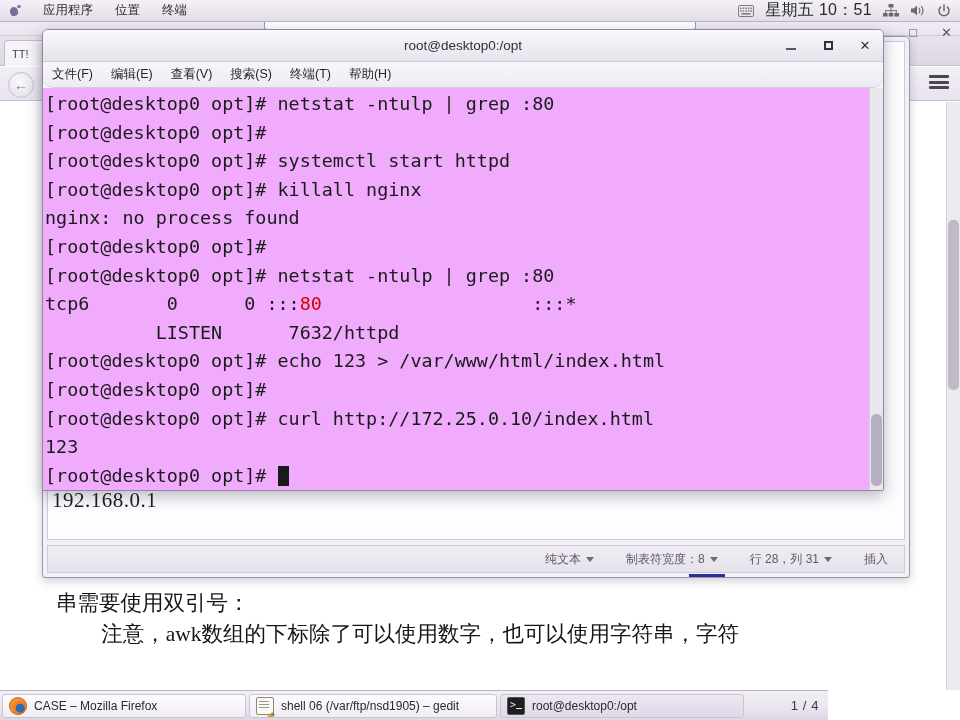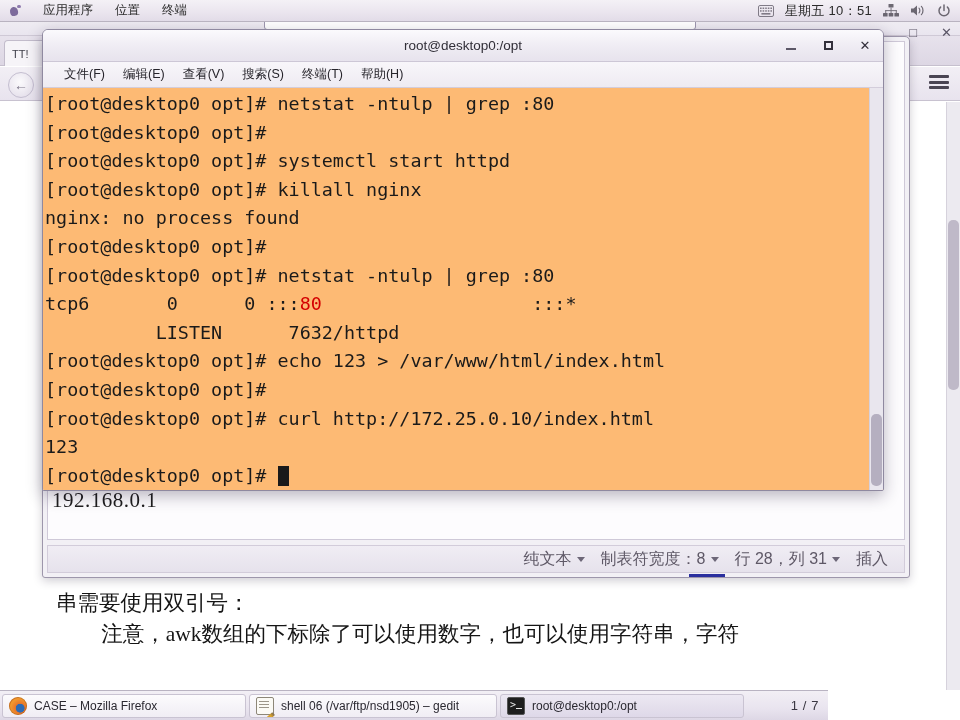--- a/index.html
+++ b/index.html
@@ -68,21 +68,21 @@
     border-radius: 50%;
     background: #8e7bad;
   }
 
   #panel-right {
     margin-left: auto;
     display: flex;
     align-items: center;
     gap: 11px;
     padding-right: 9px;
-    font-size: 13px;
+    font-size: 16px;
   }
   #panel-right .ico { opacity: .72; display: flex; align-items: center; }
   #clock-text { letter-spacing: .3px; white-space: nowrap; }
 
   
   #firefox-window {
     position: absolute;
     left: 0; top: 22px;
     width: 960px;
     height: 668px;
@@ -216,23 +216,23 @@
   }
   #gedit-statusbar {
     position: absolute;
     left: 4px; bottom: 4px;
     width: 858px; height: 28px;
     background: linear-gradient(to bottom,#f0edf4,#e6e2ec);
     border: 1px solid #d2ccda;
     display: flex;
     align-items: center;
     justify-content: flex-end;
-    gap: 16px;
+    gap: 32px;
     padding-right: 16px;
-    font-size: 16px;
+    font-size: 12px;
     color: #5e5866;
   }
   .sb-item { display: flex; align-items: center; gap: 5px; white-space: nowrap; }
   .caret-dn {
     display: inline-block;
     width: 0; height: 0;
     border-left: 4px solid transparent;
     border-right: 4px solid transparent;
     border-top: 5px solid #6d6778;
   }
@@ -290,30 +290,31 @@
   .wbtn .square { display:block; width: 9px; height: 9px; border: 2px solid #34313c; }
 
   #term-menubar {
     flex: 0 0 26px;
     height: 26px;
     background: linear-gradient(to bottom,#f8f6fa,#eeebf2);
     border-bottom: 1px solid #d3cddb;
     display: flex;
     align-items: center;
     gap: 14px;
-    padding-left: 19px;
+    padding-left: 7px;
     font-size: 12.5px;
     color: #26242b;
+    border-radius: 10px;
   }
   #term-menubar .mi { padding: 1px 2px; white-space: nowrap; }
 
   #term-screen {
     position: relative;
     flex: 1 1 auto;
-    background: #fdba74;
+    background: #f0abfc;
     overflow: hidden;
   }
   #term-text {
     font-family: "DejaVu Sans Mono", monospace;
     font-size: 18.4px;
     line-height: 28.6px;
     color: #1a1a1a;
     white-space: pre;
     padding: 2px 0 0 2px;
     letter-spacing: 0px;
@@ -592,16 +593,16 @@
       <span>CASE – Mozilla Firefox</span>
     </div>
     <div class="task-btn" id="task-2">
       <span class="ticon icon-gedit"></span>
       <span>shell 06 (/var/ftp/nsd1905) – gedit</span>
     </div>
     <div class="task-btn" id="task-3">
       <span class="ticon icon-term"></span>
       <span>root@desktop0:/opt</span>
     </div>
-    <div id="workspace-indicator">1 / 7</div>
+    <div id="workspace-indicator">1 / 4</div>
   </div>
 
 </div>
 
 </body></html>

